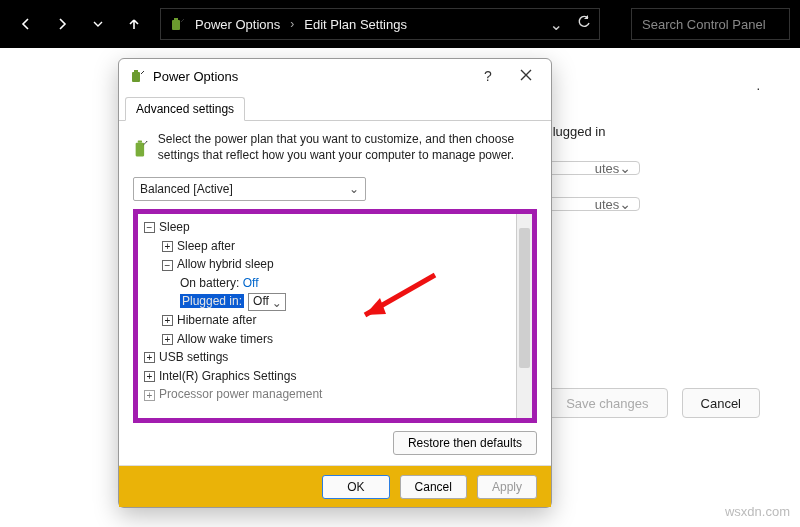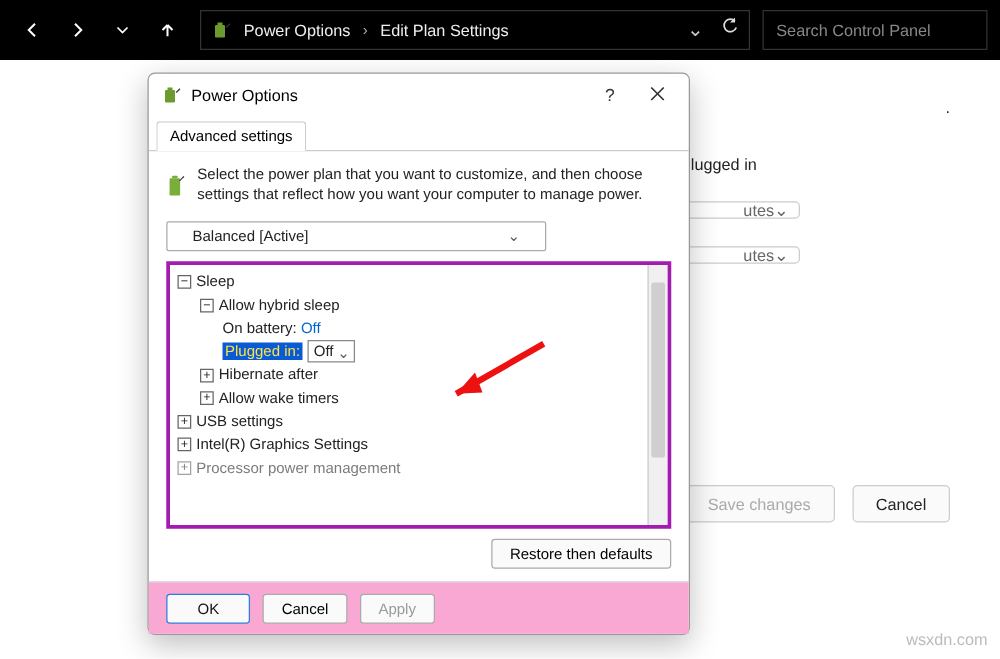--- a/index.html
+++ b/index.html
@@ -6,21 +6,21 @@
   body { width: 800px; height: 527px; background: #fff; overflow: hidden; position: relative; }
 
   
   .topbar { height: 48px; background: #000; display: flex; align-items: center; padding: 0 10px; gap: 4px; }
   .nav-btn { width: 32px; height: 32px; display:flex; align-items:center; justify-content:center; color:#fff; }
   .crumb-box { display:flex; align-items:center; background:#000; border:1px solid #333; height:32px; margin-left:6px; padding:0 8px; gap:10px; flex:0 0 auto; width:440px;}
   .crumb-icon { width:16px; height:16px; }
   .crumb-text { color:#eee; font-size:13px; }
   .crumb-sep { color:#aaa; font-size:12px; }
   .crumb-right { margin-left:auto; display:flex; gap:14px; color:#ccc;}
-  .search-box { margin-left:6px; border:1px solid #333; height:32px; flex:1; display:flex; align-items:center; padding:0 10px; }
+  .search-box { margin-left:27px; border:1px solid #333; height:32px; flex:1; display:flex; align-items:center; padding:0 10px; }
   .search-box input { background:transparent; border:none; color:#aaa; font-size:13px; width:100%; outline:none;}
   .search-box input::placeholder{color:#888;}
 
   
   .page-bg { position:absolute; left:0; right:0; top:48px; bottom:0; background:#fff; padding:30px 40px 0 510px; font-size:13px; color:#222;}
   .page-plugged { display:flex; align-items:center; gap:10px; margin-top:30px;}
   .bg-select { width:130px; height:14px; border:1px solid #ccc; border-radius:4px; margin-top:22px; display:flex; align-items:center; justify-content:flex-end; padding:0 8px; color:#666;}
   .bg-select:after{content:"⌄"; font-size:14px;}
   .bg-buttons { position:absolute; right:40px; top:340px; display:flex; gap:14px;}
   .bg-btn { border:1px solid #ccc; border-radius:4px; height:30px; padding:0 18px; font-size:13px; background:#fafafa; display:flex; align-items:center;}
@@ -31,38 +31,38 @@
   .dialog { position:absolute; left:118px; top:58px; width:434px; height:450px; background:#fff; border:1px solid #999; box-shadow:0 8px 24px rgba(0,0,0,.25); border-radius:6px; display:flex; flex-direction:column;}
   .titlebar { height:34px; display:flex; align-items:center; padding:0 10px; gap:8px;}
   .titlebar .title{ font-size:13px;}
   .titlebar .spacer{flex:1;}
   .titlebar .winbtn{ width:30px; text-align:center; font-size:14px; color:#333;}
   .tabstrip { height:28px; border-bottom:1px solid #ccc; display:flex; align-items:flex-end; padding-left:6px;}
   .tab { border:1px solid #ccc; border-bottom:1px solid #fff; background:#fff; font-size:12px; padding:4px 10px; position:relative; top:1px; border-radius:3px 3px 0 0;}
   .content { flex:1; padding:10px 14px 0 14px; display:flex; flex-direction:column; font-size:12px; color:#222;}
   .intro { display:flex; gap:10px; margin-bottom:10px;}
   .intro-text { line-height:1.35;}
-  .plan-select { border:1px solid #aaa; height:24px; display:flex; align-items:center; justify-content:space-between; padding:0 20px; width:304px; font-size:12px; border-radius:2px; margin-bottom:8px;}
+  .plan-select { border:1px solid #aaa; height:24px; display:flex; align-items:center; justify-content:space-between; padding:0 6px; width:233px; font-size:12px; border-radius:2px; margin-bottom:8px;}
   .plan-select:after{content:"⌄"; color:#555;}
-  .tree-wrap{ flex:1; display:flex; border:3px solid #a21caf; font-size:12px; overflow:hidden;}
+  .tree-wrap{ flex:1; display:flex; border:5px solid #a21caf; font-size:12px; overflow:hidden;}
   .tree { flex:1; padding:4px 6px; overflow:hidden; line-height:1.55;}
   .tree-scroll { width:16px; background:#f0f0f0; border-left:1px solid #ccc; position:relative;}
   .tree-scroll:before, .tree-scroll:after{content:""; position:absolute; left:3px; width:10px; height:10px;}
   .tree-scroll .thumb{position:absolute; left:2px; right:2px; top:14px; height:140px; background:#cfcfcf; border-radius:2px;}
   .node{ white-space:nowrap;}
   .box{ display:inline-block; width:11px; height:11px; border:1px solid #666; text-align:center; line-height:9px; font-size:10px; margin-right:4px; vertical-align:middle;}
   .ind1{ padding-left:18px;} .ind2{ padding-left:36px;}
   .link{ color:#0066cc;}
-  .sel{ background:#0a5bd3; color:#fde047; padding:0 2px;}
+  .sel{ background:#0a5bd3; color:#e5e5e5; padding:0 2px;}
   .valdd{ display:inline-flex; border:1px solid #888; height:18px; align-items:center; padding:0 16px 0 4px; margin-left:4px; position:relative; font-size:12px;}
   .valdd:after{content:"⌄"; position:absolute; right:3px; top:0; color:#555;}
   .restore-row{ display:flex; justify-content:flex-end; padding:8px 0 10px 0;}
   .dlg-btn{ border:1px solid #aaa; background:#fafafa; font-size:12px; height:24px; padding:0 14px; border-radius:3px;}
   .dlg-btn.primary{ border:1px solid #2b7de1; color:#111;}
-  .btnrow{ height:42px; border-top:1px solid #ddd; background:#f9a8d4; display:flex; align-items:center; gap:10px; padding:0 14px;}
+  .btnrow{ height:42px; border-top:1px solid #ddd; background:#eab308; display:flex; align-items:center; justify-content:flex-end; gap:10px; padding:0 14px;}
   .dlg-btn.disabled{ color:#999;}
 
   
   .arrow{ position:absolute; pointer-events:none;}
   .arrow svg{overflow:visible;}
 
   
   .batt-svg{ width:28px; height:36px;}
   .plug-svg{ width:24px; height:16px;}
 </style>
@@ -163,20 +163,21 @@
         </svg>
       <div class="intro-text">Select the power plan that you want to customize, and then choose settings that reflect how you want your computer to manage power.</div>
     </div>
     <div class="plan-select">
         <span>Balanced [Active]</span>
       </div>
 
     <div class="tree-wrap">
       <div class="tree">
         <div class="node"><span class="box">−</span><span>Sleep</span></div>
+        <div class="node ind1"><span class="box">+</span><span>Sleep after</span></div>
         <div class="node ind1"><span class="box">−</span><span>Allow hybrid sleep</span></div>
         <div class="node ind2"><span>On battery:</span> <span class="link">Off</span></div>
         <div class="node ind2"><span class="sel">Plugged in:</span><span class="valdd">
               <span>Off</span>
             </span></div>
         <div class="node ind1"><span class="box">+</span><span>Hibernate after</span></div>
         <div class="node ind1"><span class="box">+</span><span>Allow wake timers</span></div>
         <div class="node"><span class="box">+</span><span>USB settings</span></div>
         <div class="node"><span class="box">+</span><span>Intel(R) Graphics Settings</span></div>
         <div class="node" style="opacity:.6"><span class="box">+</span><span>Processor power management</span></div>

